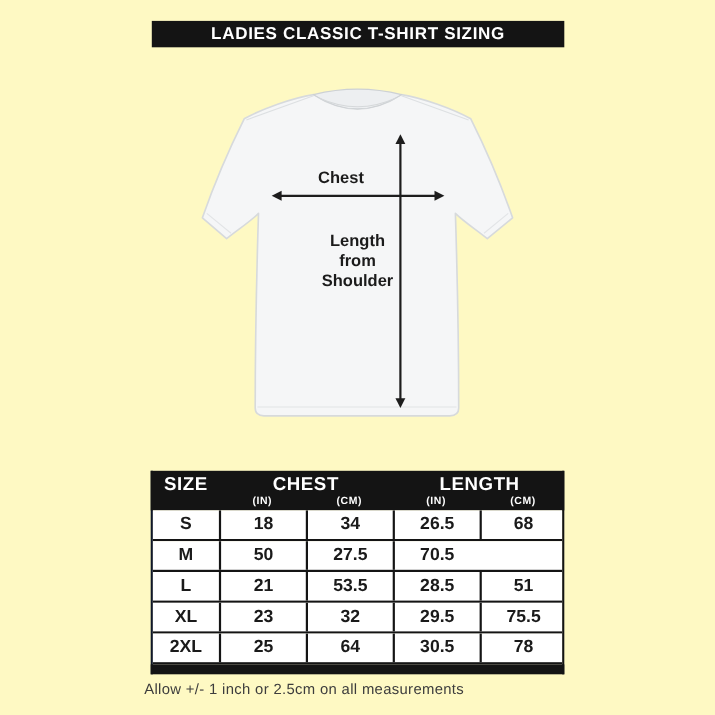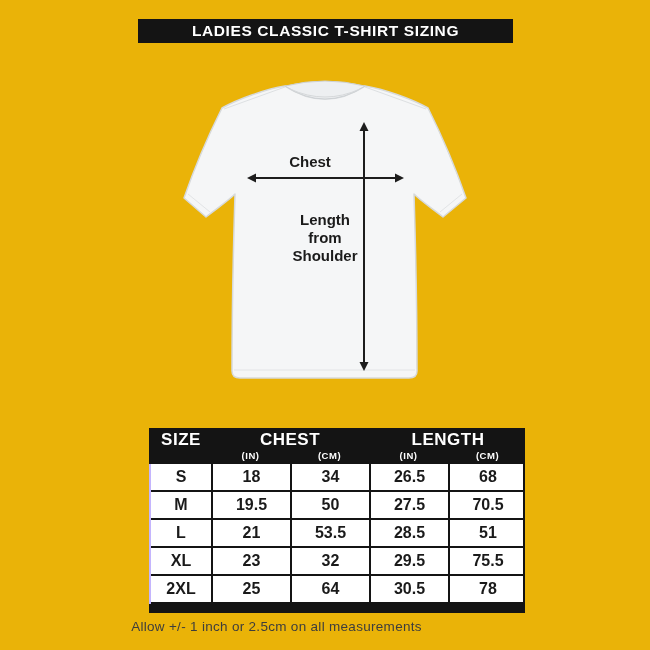--- a/index.html
+++ b/index.html
@@ -1,37 +1,37 @@
 <!DOCTYPE html>
 <html><head>
 <meta charset="utf-8">
 <style>
   html,body{margin:0;padding:0;background:#ffffff;}
   .canvas{
-    position:relative;width:650px;height:650px;background:#eab308;
+    position:relative;width:650px;height:650px;background:#fef9c3;
     font-family:"Liberation Sans", sans-serif;overflow:hidden;
   }
   
   .title-bar{
     position:absolute;left:138px;top:19px;width:375px;height:24px;
     background:#141414;color:#ffffff;display:flex;align-items:center;justify-content:center;
     font-size:15.5px;font-weight:bold;letter-spacing:0.6px;white-space:nowrap;
   }
   
   .shirt-svg{position:absolute;left:168px;top:68px;width:314px;height:325px;}
   .measure-label{
     position:absolute;color:#1b1b1b;font-weight:600;font-size:15px;
     text-align:center;line-height:18px;
   }
   .chest-label{left:268px;top:153px;width:84px;}
   .length-label{left:288px;top:211px;width:74px;}
   
   .size-table{
-    position:absolute;left:149px;top:428px;width:376px;
-    border-left:2px solid #c4b5fd;border-right:2px solid #141414;
+    position:absolute;left:137px;top:428px;width:376px;
+    border-left:2px solid #0f172a;border-right:2px solid #141414;
     box-sizing:border-box;
   }
   .t-head{background:#141414;color:#ffffff;margin:0 -2px;padding:0 2px;}
   .t-head-row1{display:grid;grid-template-columns:60px 158px 158px;height:21px;align-items:end;}
   .t-head-row1 .hcell{font-size:17px;font-weight:bold;letter-spacing:0.5px;text-align:center;line-height:19px;}
   .t-head-row2{display:grid;grid-template-columns:60px 79px 79px 79px 79px;height:15px;align-items:start;}
   .t-head-row2 .ucell{font-size:9.5px;font-weight:bold;letter-spacing:0.5px;text-align:center;line-height:13px;}
   .t-row{
     display:grid;grid-template-columns:60px 79px 79px 79px 78px;
     height:26px;background:#ffffff;border-bottom:2px solid #141414;
@@ -106,21 +106,20 @@
 
     <div class="t-row">
       <div class="cell">S</div>
       <div class="cell">18</div>
       <div class="cell">34</div>
       <div class="cell">26.5</div>
       <div class="cell">68</div>
     </div>
     <div class="t-row">
       <div class="cell">M</div>
-      <div class="cell">19.5</div>
       <div class="cell">50</div>
       <div class="cell">27.5</div>
       <div class="cell">70.5</div>
     </div>
     <div class="t-row">
       <div class="cell">L</div>
       <div class="cell">21</div>
       <div class="cell">53.5</div>
       <div class="cell">28.5</div>
       <div class="cell">51</div>

